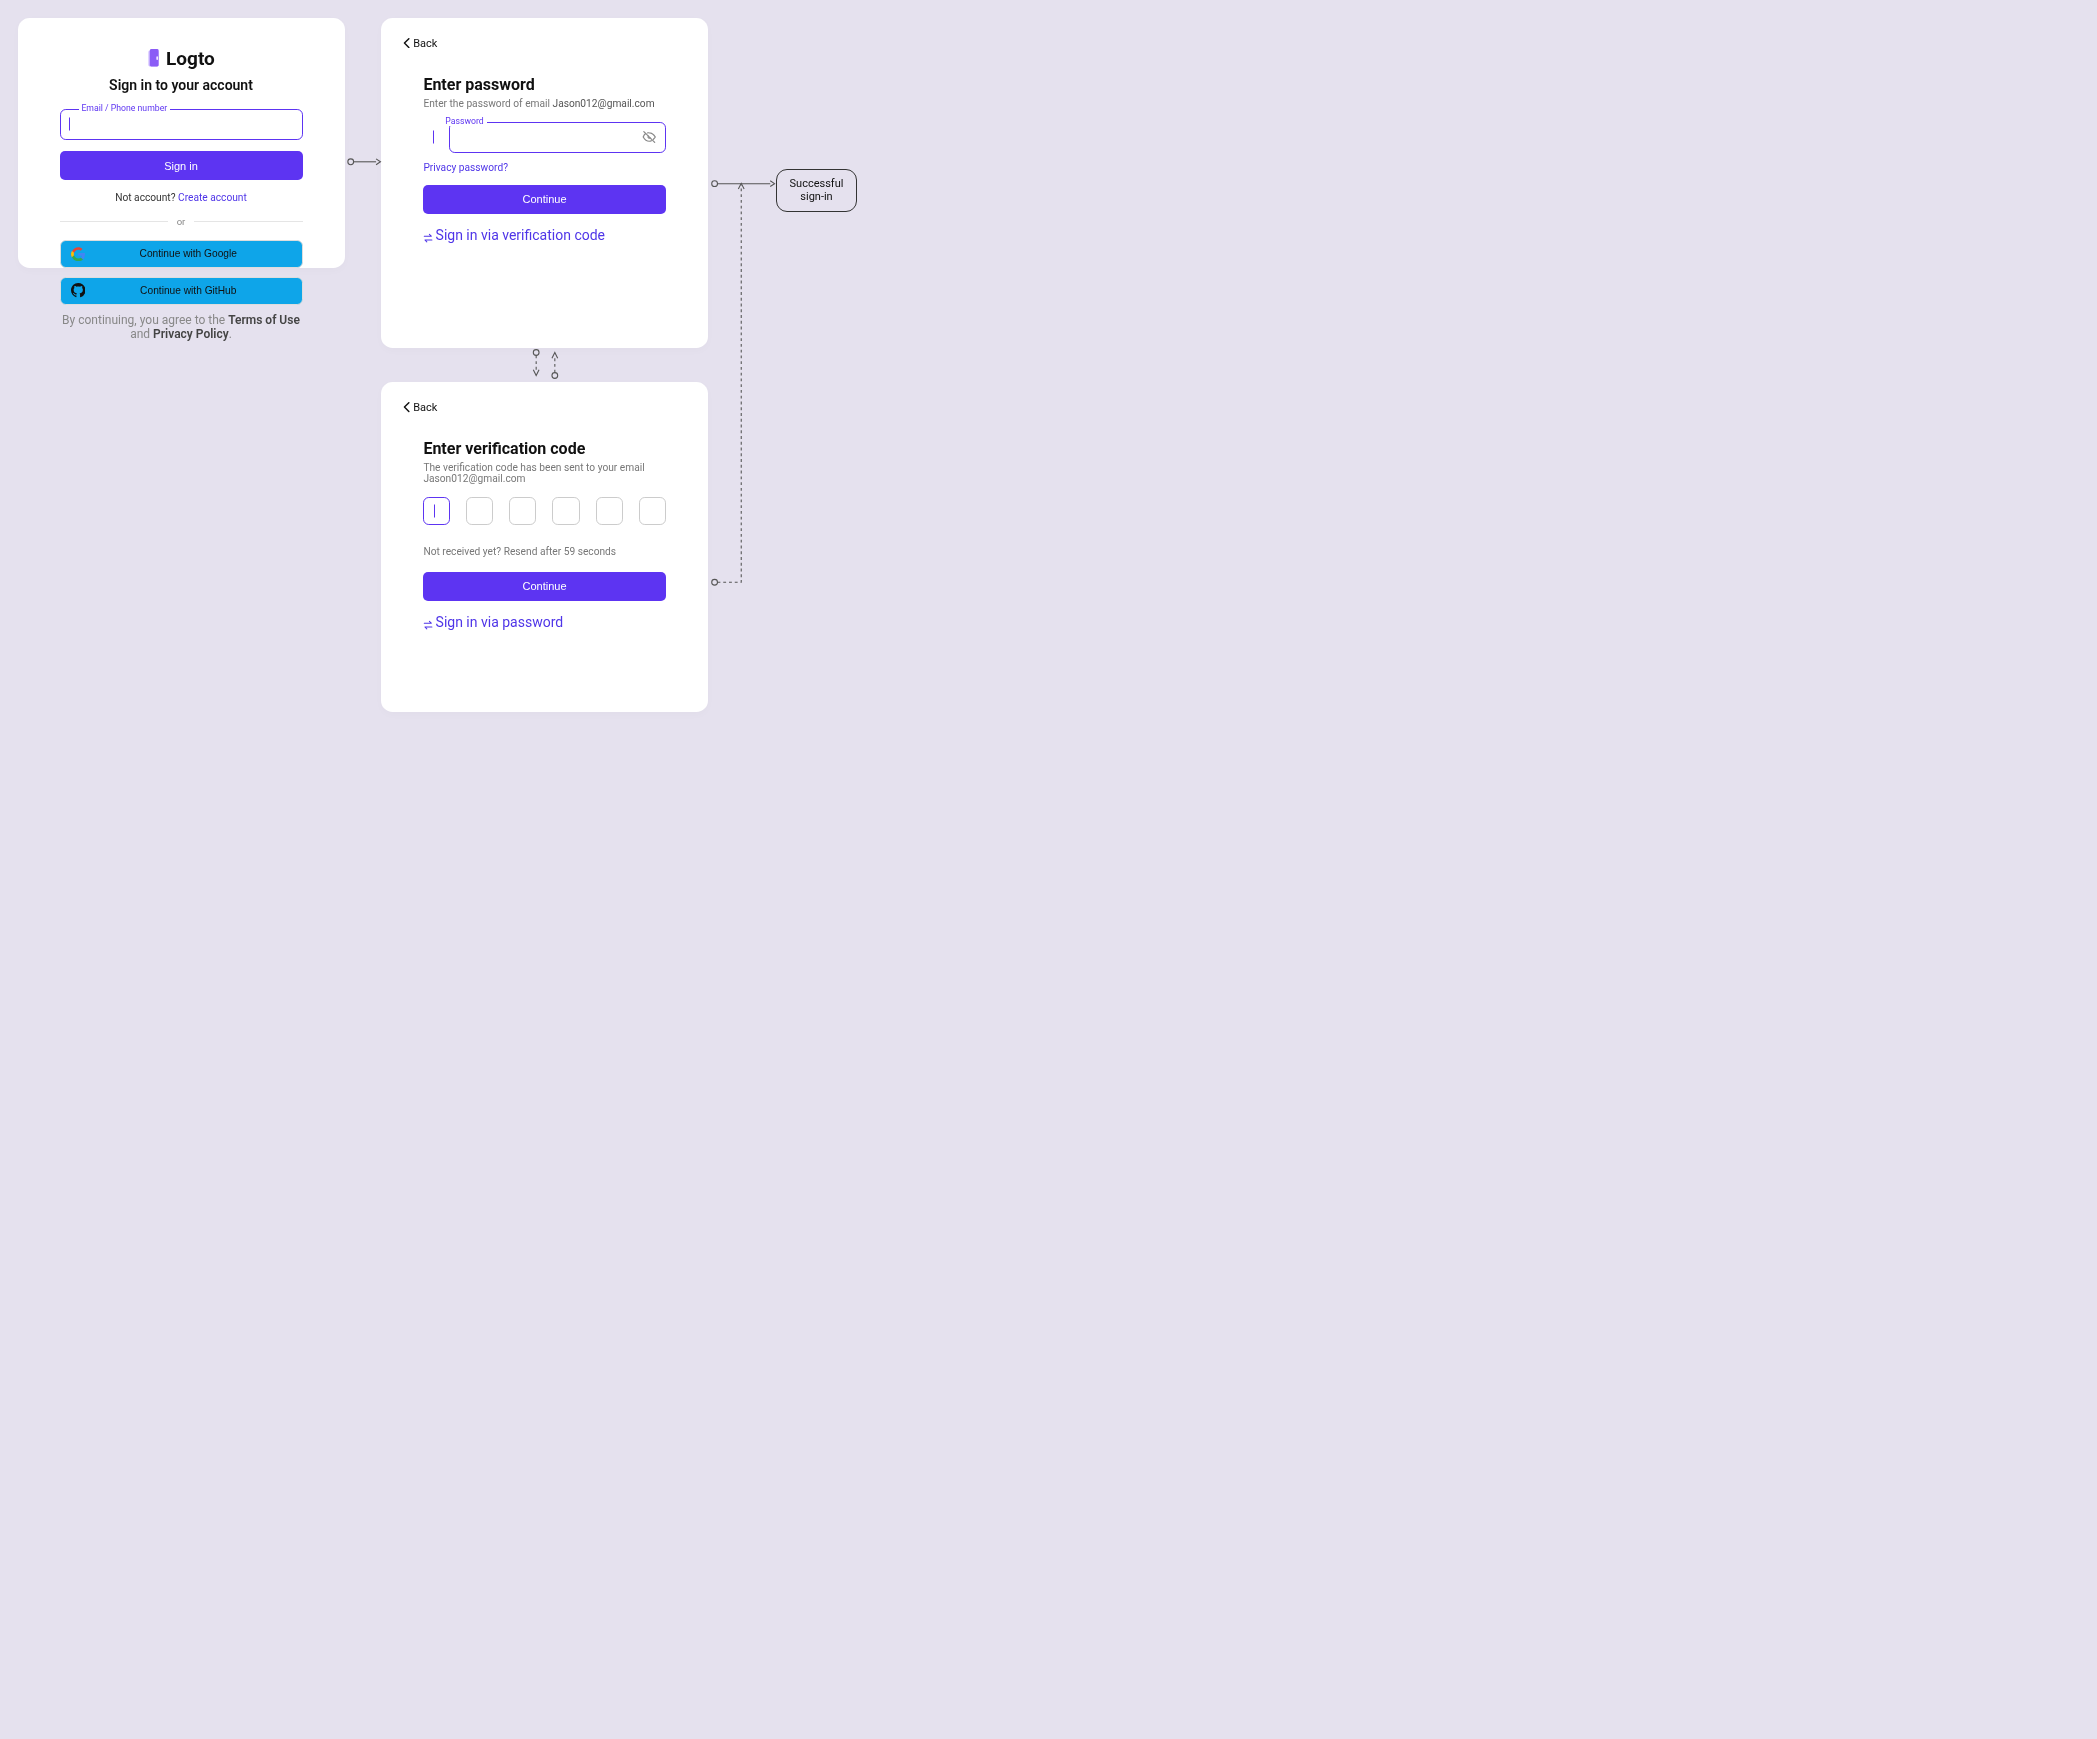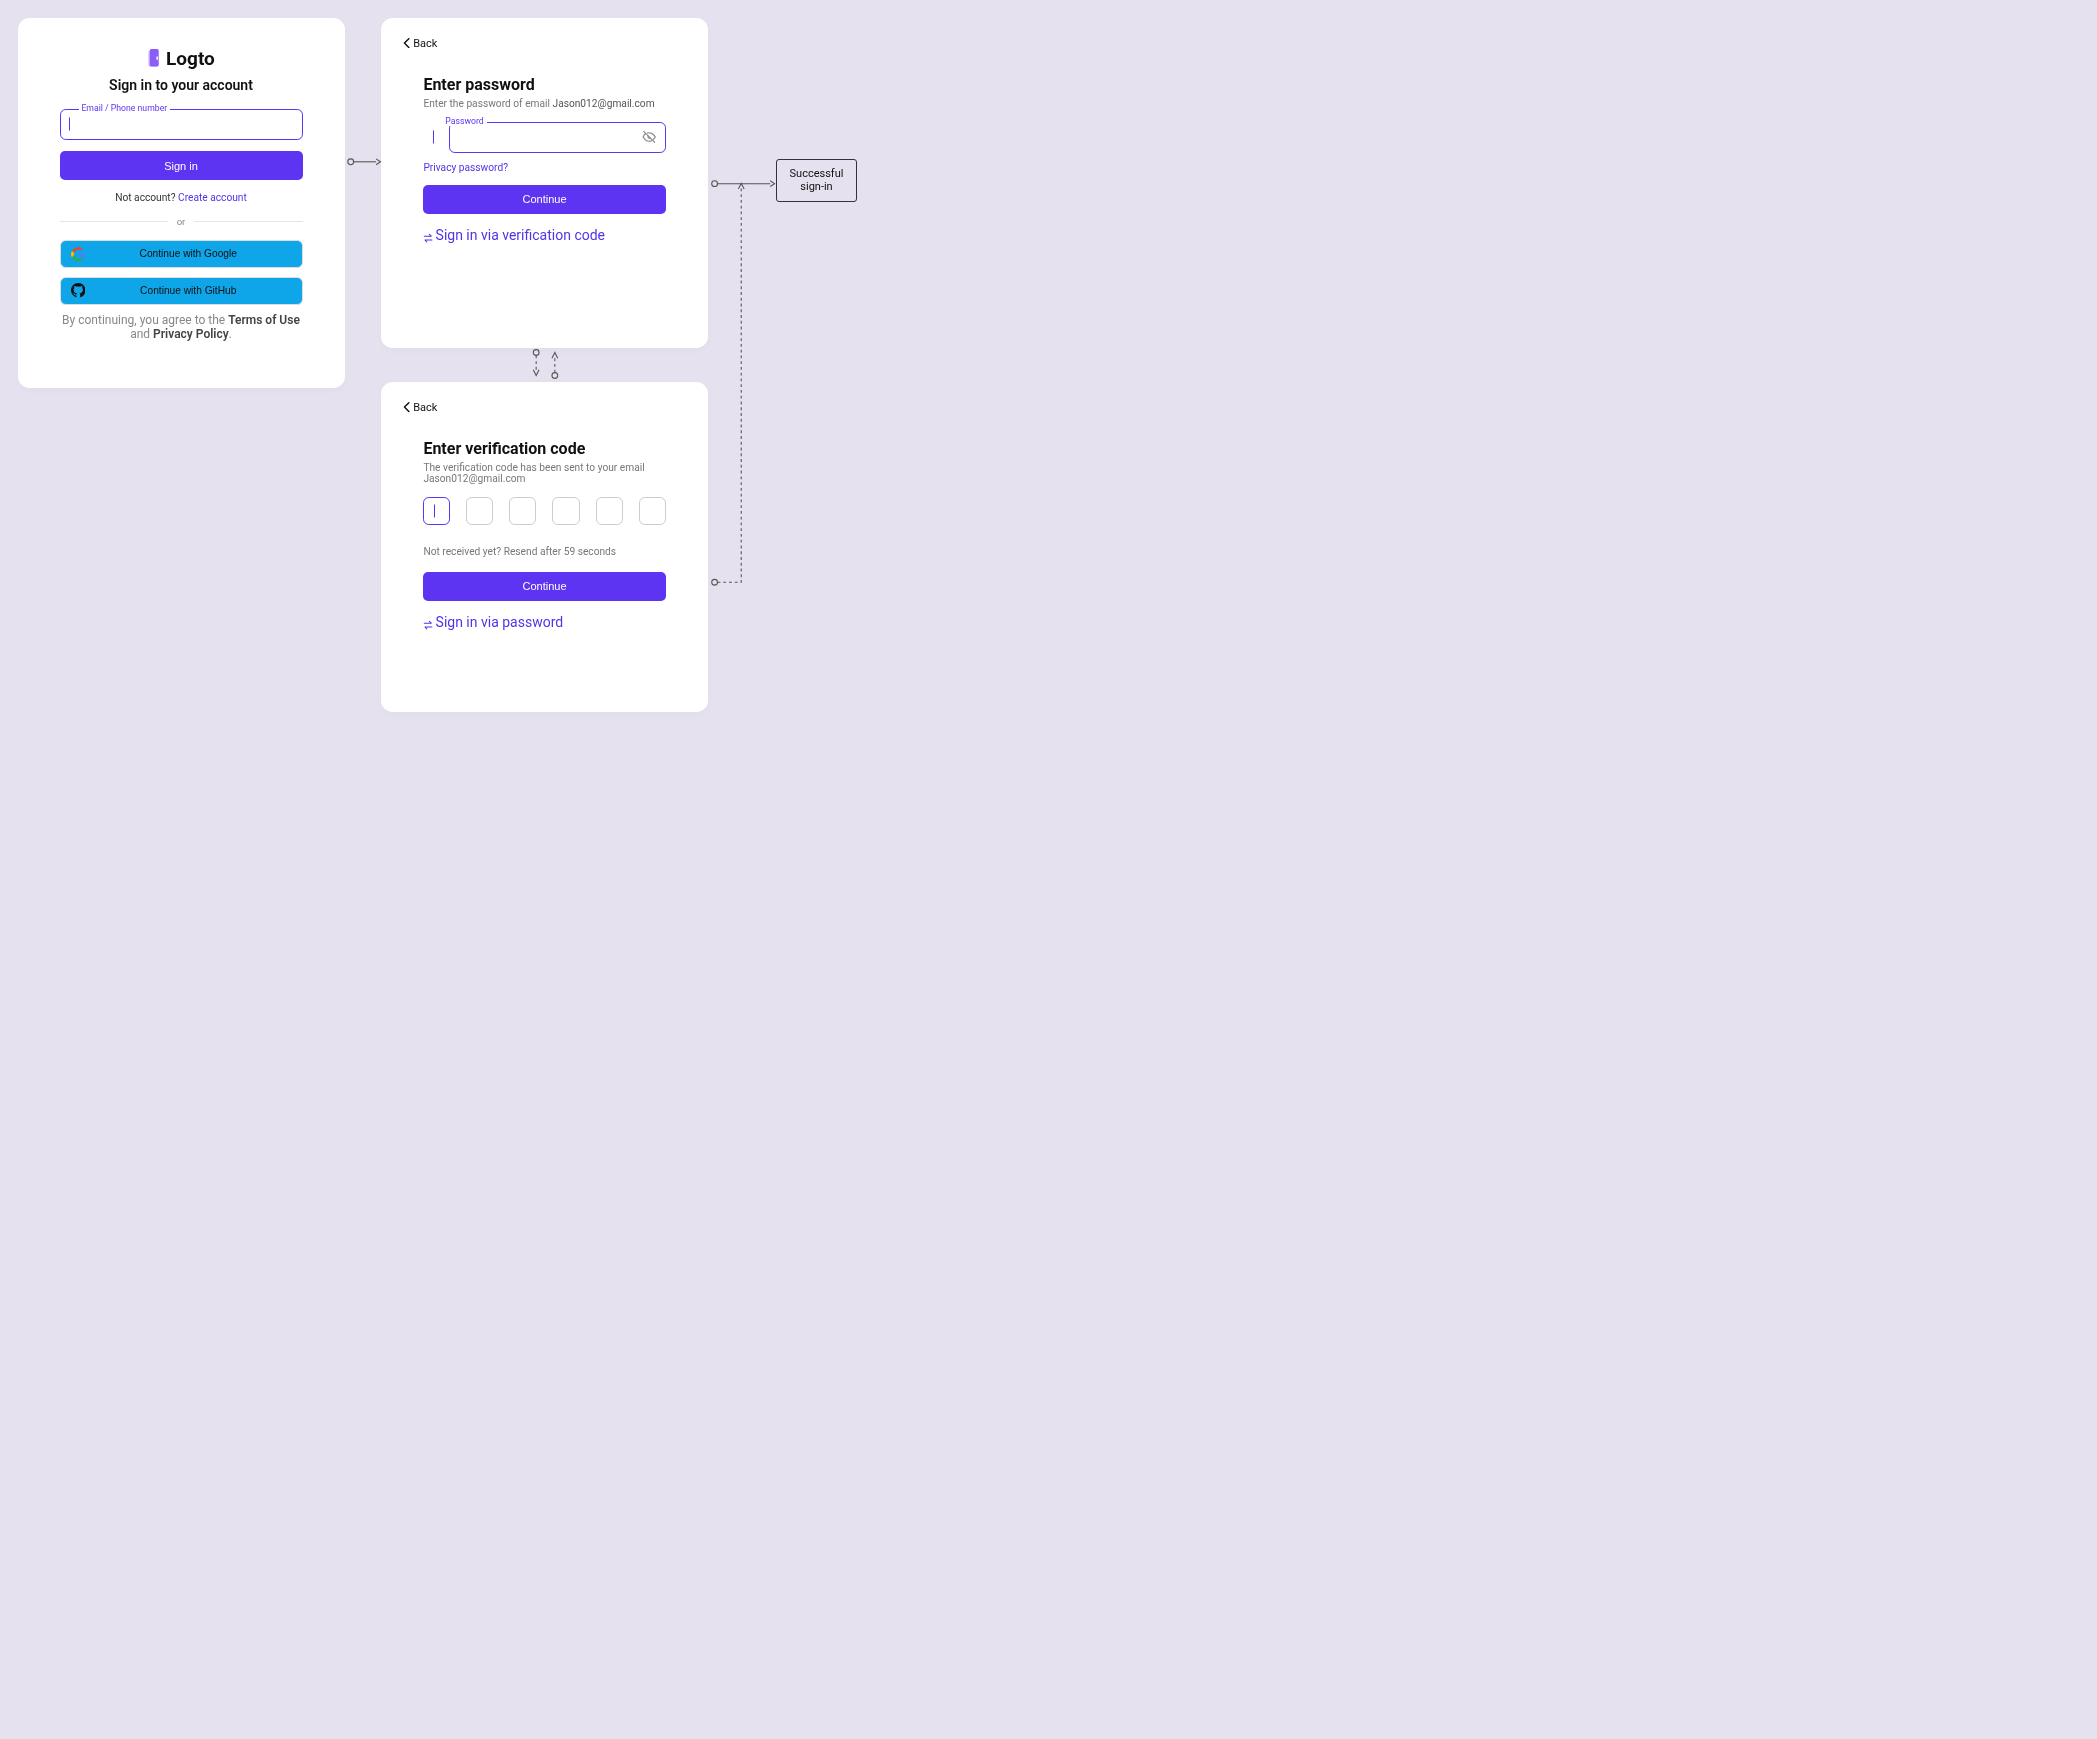--- a/index.html
+++ b/index.html
@@ -13,21 +13,21 @@
   }
   .card {
     background: #fff;
     border-radius: 11.6px;
     box-shadow: 0 2.9px 8.7px rgba(0,0,0,0.02);
     position: absolute;
   }
   
   .card-signin {
     left: 17.5px; top: 17.5px;
-    width: 327px; height: 370px;
+    width: 327px; height: 250px;
     padding: 29px 42px 22px;
   }
   .logo-row {
     display: flex; align-items: center; justify-content: center;
     gap: 4.4px; margin-bottom: 7.3px;
   }
   .logo-icon {
     width: 14.5px; height: 19px;
     display: inline-block;
   }
@@ -158,23 +158,23 @@
   }
   .code-box.active { border: 1.1px solid #5d34f2; }
   .code-box.active .cursor-bar { background: #5d34f2; }
   .resend {
     font-size: 10.2px; color: #777; margin-bottom: 15px;
   }
 
   
   .success-box {
     position: absolute;
-    left: 776px; top: 159px;
+    left: 776px; top: 169px;
     width: 81px;
-    border: 1.1px solid #333; border-radius: 3px;
+    border: 1.1px solid #333; border-radius: 11px;
     padding: 7.3px 5.8px;
     text-align: center;
     font-size: 11px; color: #111;
     background: #e5e1ee;
   }
 
   
   .arrow-svg { position: absolute; }
 </style>
 </head>

